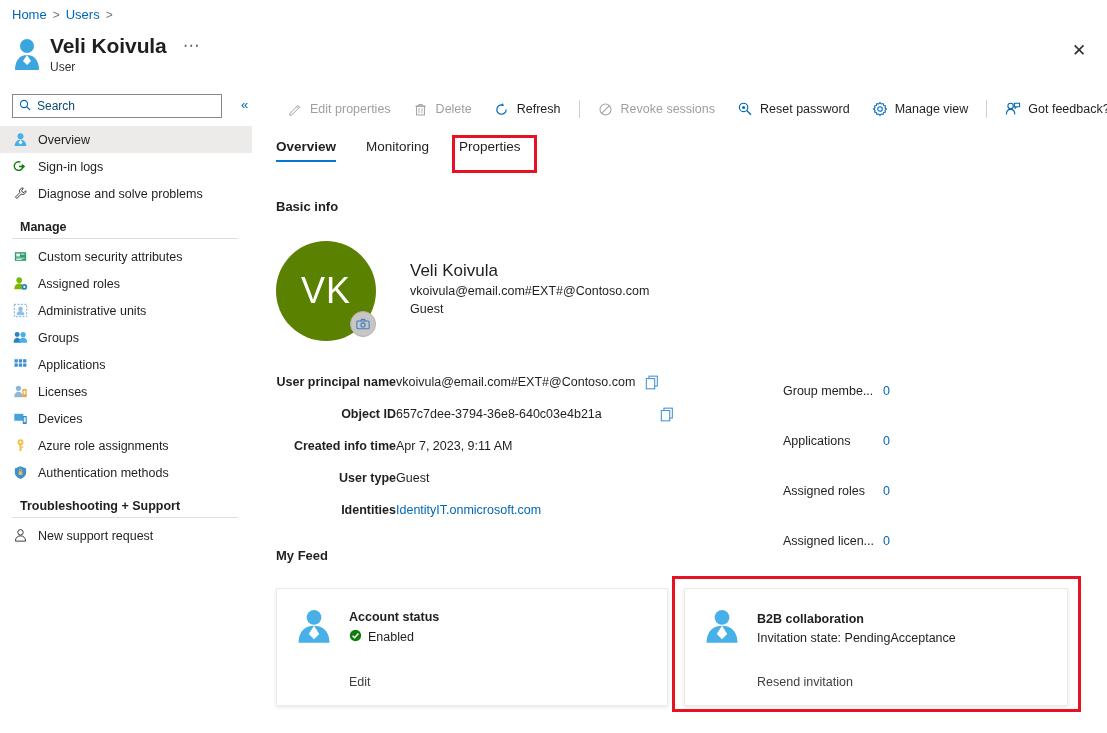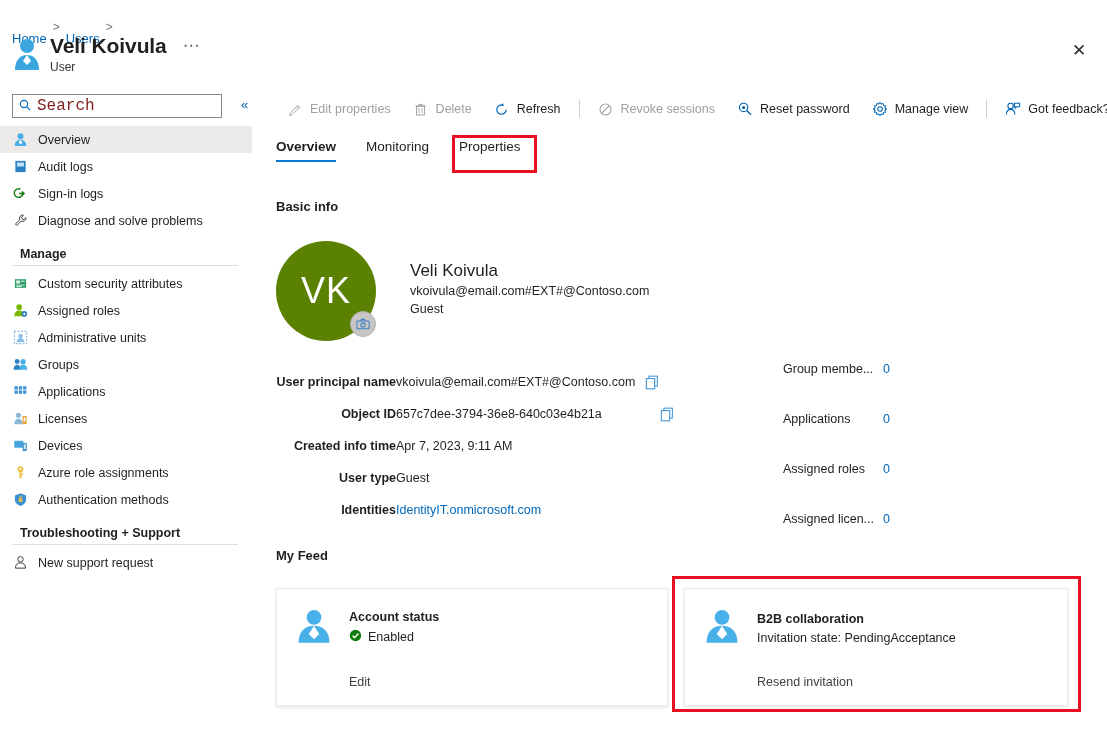--- a/index.html
+++ b/index.html
@@ -12,21 +12,21 @@
     overflow: hidden;
   }
   #root { position: relative; width: 1107px; height: 733px; background:#fff; }
 
   
   .breadcrumb {
     position: absolute; left: 12px; top: 7px;
     font-size: 13px; color: #0067b8;
     display: flex; align-items: center; gap: 6px;
   }
-  .breadcrumb .crumb { color: #0067b8; cursor: pointer; margin-top: 24px; }
+  .breadcrumb .crumb { color: #0067b8; cursor: pointer; }
   .breadcrumb .sep { color: #767676; font-size: 12px; }
 
   
   .title-row {
     position: absolute; left: 12px; top: 33px;
     display: flex; align-items: flex-start;
   }
   .title-avatar { width: 30px; height: 34px; margin-right: 8px; margin-top: 4px; }
   .title-texts { display: flex; flex-direction: column; }
   .title-main-line { display: flex; align-items: center; gap: 12px; }
@@ -52,21 +52,21 @@
     background: #fff;
   }
   .search-wrap {
     position: relative; margin: 6px 10px 0 12px; height: 24px;
   }
   .search-box {
     width: 210px; height: 24px; border: 1px solid #8a8886; background: #fff;
     display: flex; align-items: center; padding-left: 6px; gap: 6px;
   }
   .search-box .mag { color: #0067b8; font-size: 12px; line-height: 1; }
-  .search-ph { font-size: 16px; color: #7f1d1d; font-family: Liberation Mono, monospace; }
+  .search-ph { font-size: 12px; color: #0c4a6e; }
   .collapse-btn {
     position: absolute; left: 229px; top: 3px; font-size: 13px; color: #0067b8; cursor: pointer;
   }
 
   .nav-list { margin-top: 8px; }
   .nav-item {
     height: 27px; display: flex; align-items: center; gap: 9px;
     padding-left: 12px; font-size: 12.5px; color: #201f1e; cursor: pointer;
   }
   .nav-item.selected { background: #edebe9; }
@@ -140,21 +140,21 @@
   .profile-type { font-size: 12.5px; color: #201f1e; line-height: 18px; }
 
   
   .details { position: absolute; left: 276px; top: 366px; width: 420px; }
   .drow { display: flex; align-items: center; height: 32px; }
   .dlabel { width: 120px; font-size: 12.5px; font-weight: 700; color: #201f1e; text-align: right; }
   .dvalue { font-size: 12.5px; color: #201f1e; }
   .dvalue.link { color: #0067b8; cursor: pointer; }
   .copy-ico { margin-left: 10px; cursor: pointer; display: inline-flex; }
 
-  .stats { position: absolute; left: 783px; top: 344px; width: 250px; }
+  .stats { position: absolute; left: 783px; top: 366px; width: 250px; }
   .srow { display: flex; align-items: center; height: 50px; }
   .slabel { width: 100px; font-size: 12.5px; color: #201f1e; }
   .svalue { font-size: 12.5px; color: #0067b8; cursor: pointer; }
 
   
   .card {
     position: absolute; background: #fff; border: 1px solid #edebe9;
     box-shadow: 0 1.6px 3.6px rgba(0,0,0,0.10), 0 0.3px 0.9px rgba(0,0,0,0.08);
     padding: 16px 18px;
   }
@@ -226,29 +226,20 @@
         <span class="nav-ico">
           <svg width="15" height="15" viewBox="0 0 16 16">
             <circle cx="8" cy="4.6" r="3.2" fill="#47b0e8"></circle>
             <path d="M1.8 15 C1.8 10 5 8.2 8 8.2 C11 8.2 14.2 10 14.2 15 Z" fill="#47b0e8"></path>
             <path d="M8 8.2 L6 11.2 L8 13.2 L10 11.2 Z" fill="#fff"></path>
           </svg>
         </span>
         <span>Overview</span>
       </div>
 
-      <div class="nav-item">
-        <span class="nav-ico">
-          <svg width="15" height="15" viewBox="0 0 16 16">
-            <rect x="2.5" y="2" width="11" height="12" fill="#2b83c4"></rect>
-            <rect x="4.3" y="3.8" width="7.4" height="4.2" fill="#bfe0f5"></rect>
-          </svg>
-        </span>
-        <span>Audit logs</span>
-      </div>
 
       <div class="nav-item">
         <span class="nav-ico">
           <svg width="15" height="15" viewBox="0 0 16 16">
             <path d="M10.5 8 A4.6 4.6 0 1 1 8 3.4" fill="none" stroke="#107c10" stroke-width="1.5"></path>
             <path d="M6.5 8 L11.5 8 M9.5 6 L11.8 8 L9.5 10" fill="none" stroke="#107c10" stroke-width="1.5"></path>
           </svg>
         </span>
         <span>Sign-in logs</span>
       </div>

